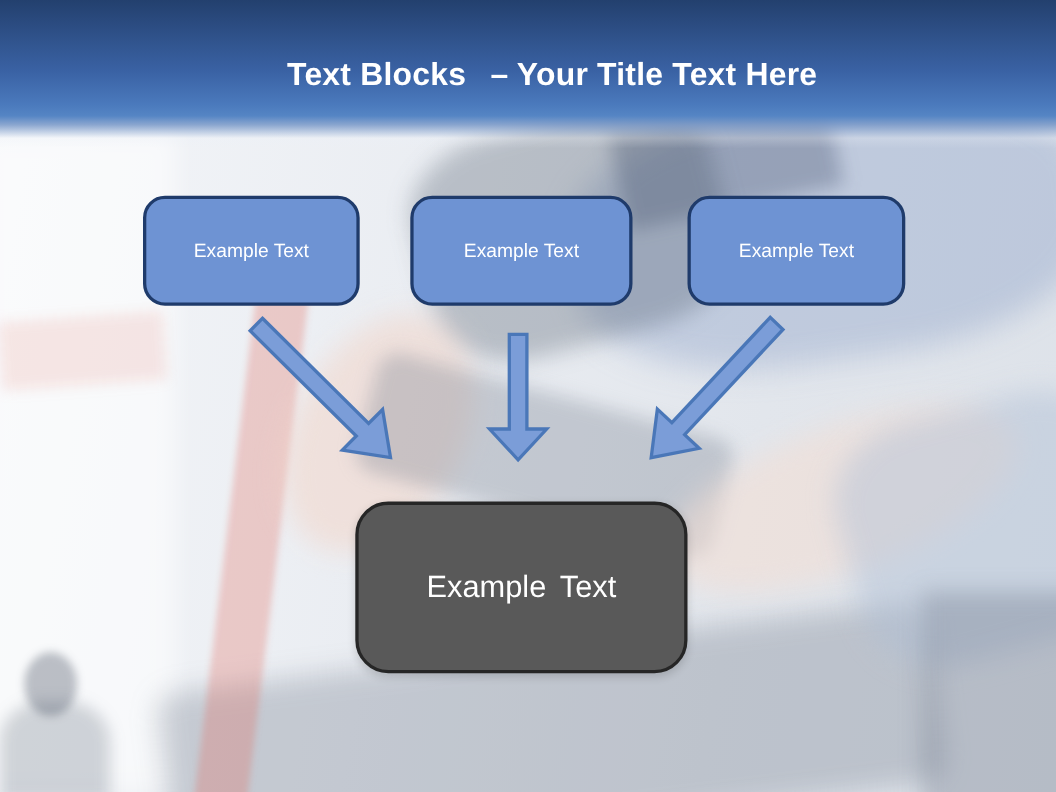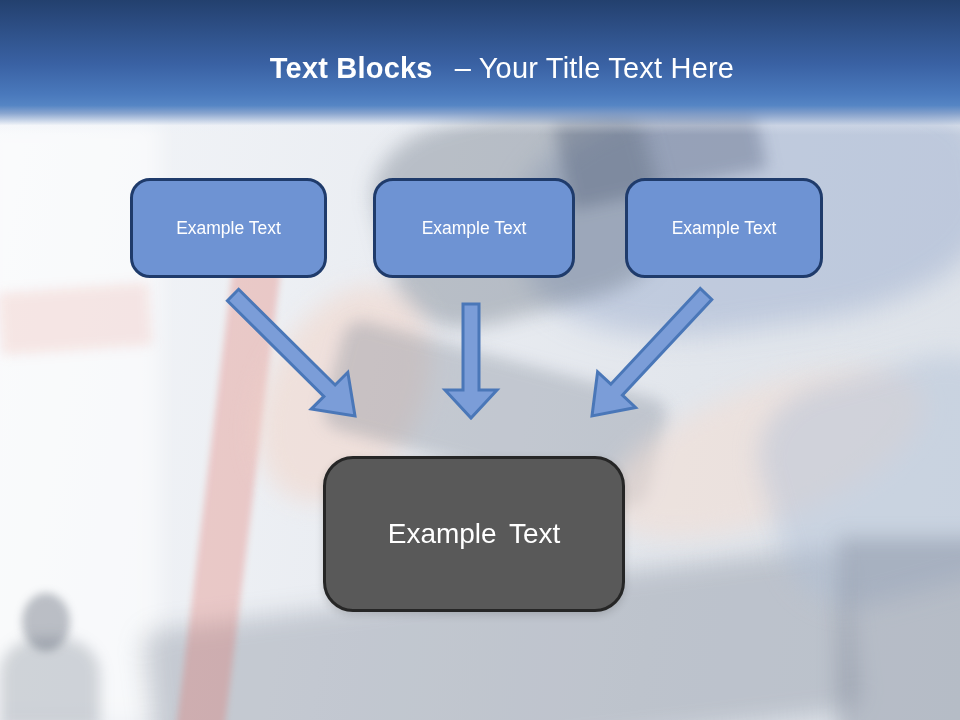--- a/index.html
+++ b/index.html
@@ -31,21 +31,21 @@
     position:absolute;left:0;top:0;width:960px;height:135px;
     background:linear-gradient(180deg,
       #23406e 0%, #2a4a7e 14%, #3a62a4 48%, #4a79bc 70%, #5585c4 78%,
       rgba(120,152,200,0.85) 84%, rgba(235,240,248,0.25) 93%, rgba(255,255,255,0) 100%);
   }
   .title{
     position:absolute;left:0;top:52px;width:100%;text-align:center;
     color:#ffffff;font-size:29px;letter-spacing:0.2px;white-space:nowrap;
   }
   .title .t-bold{font-weight:bold;margin-left:44px;}
-  .title .t-rest{font-weight:normal;margin-left:22px;text-align:right;}
+  .title .t-rest{font-weight:bold;margin-left:22px;text-align:right;}
 
   
   .tb{
     position:absolute;top:178px;height:100px;box-sizing:border-box;
     background:#6e93d3;border:3px solid #1f3b6b;border-radius:20px;
     display:flex;align-items:center;justify-content:center;
   }
   .tb span{color:#ffffff;font-size:17.5px;}
   .tb1{left:130px;width:197px;}
   .tb2{left:373px;width:202px;}

